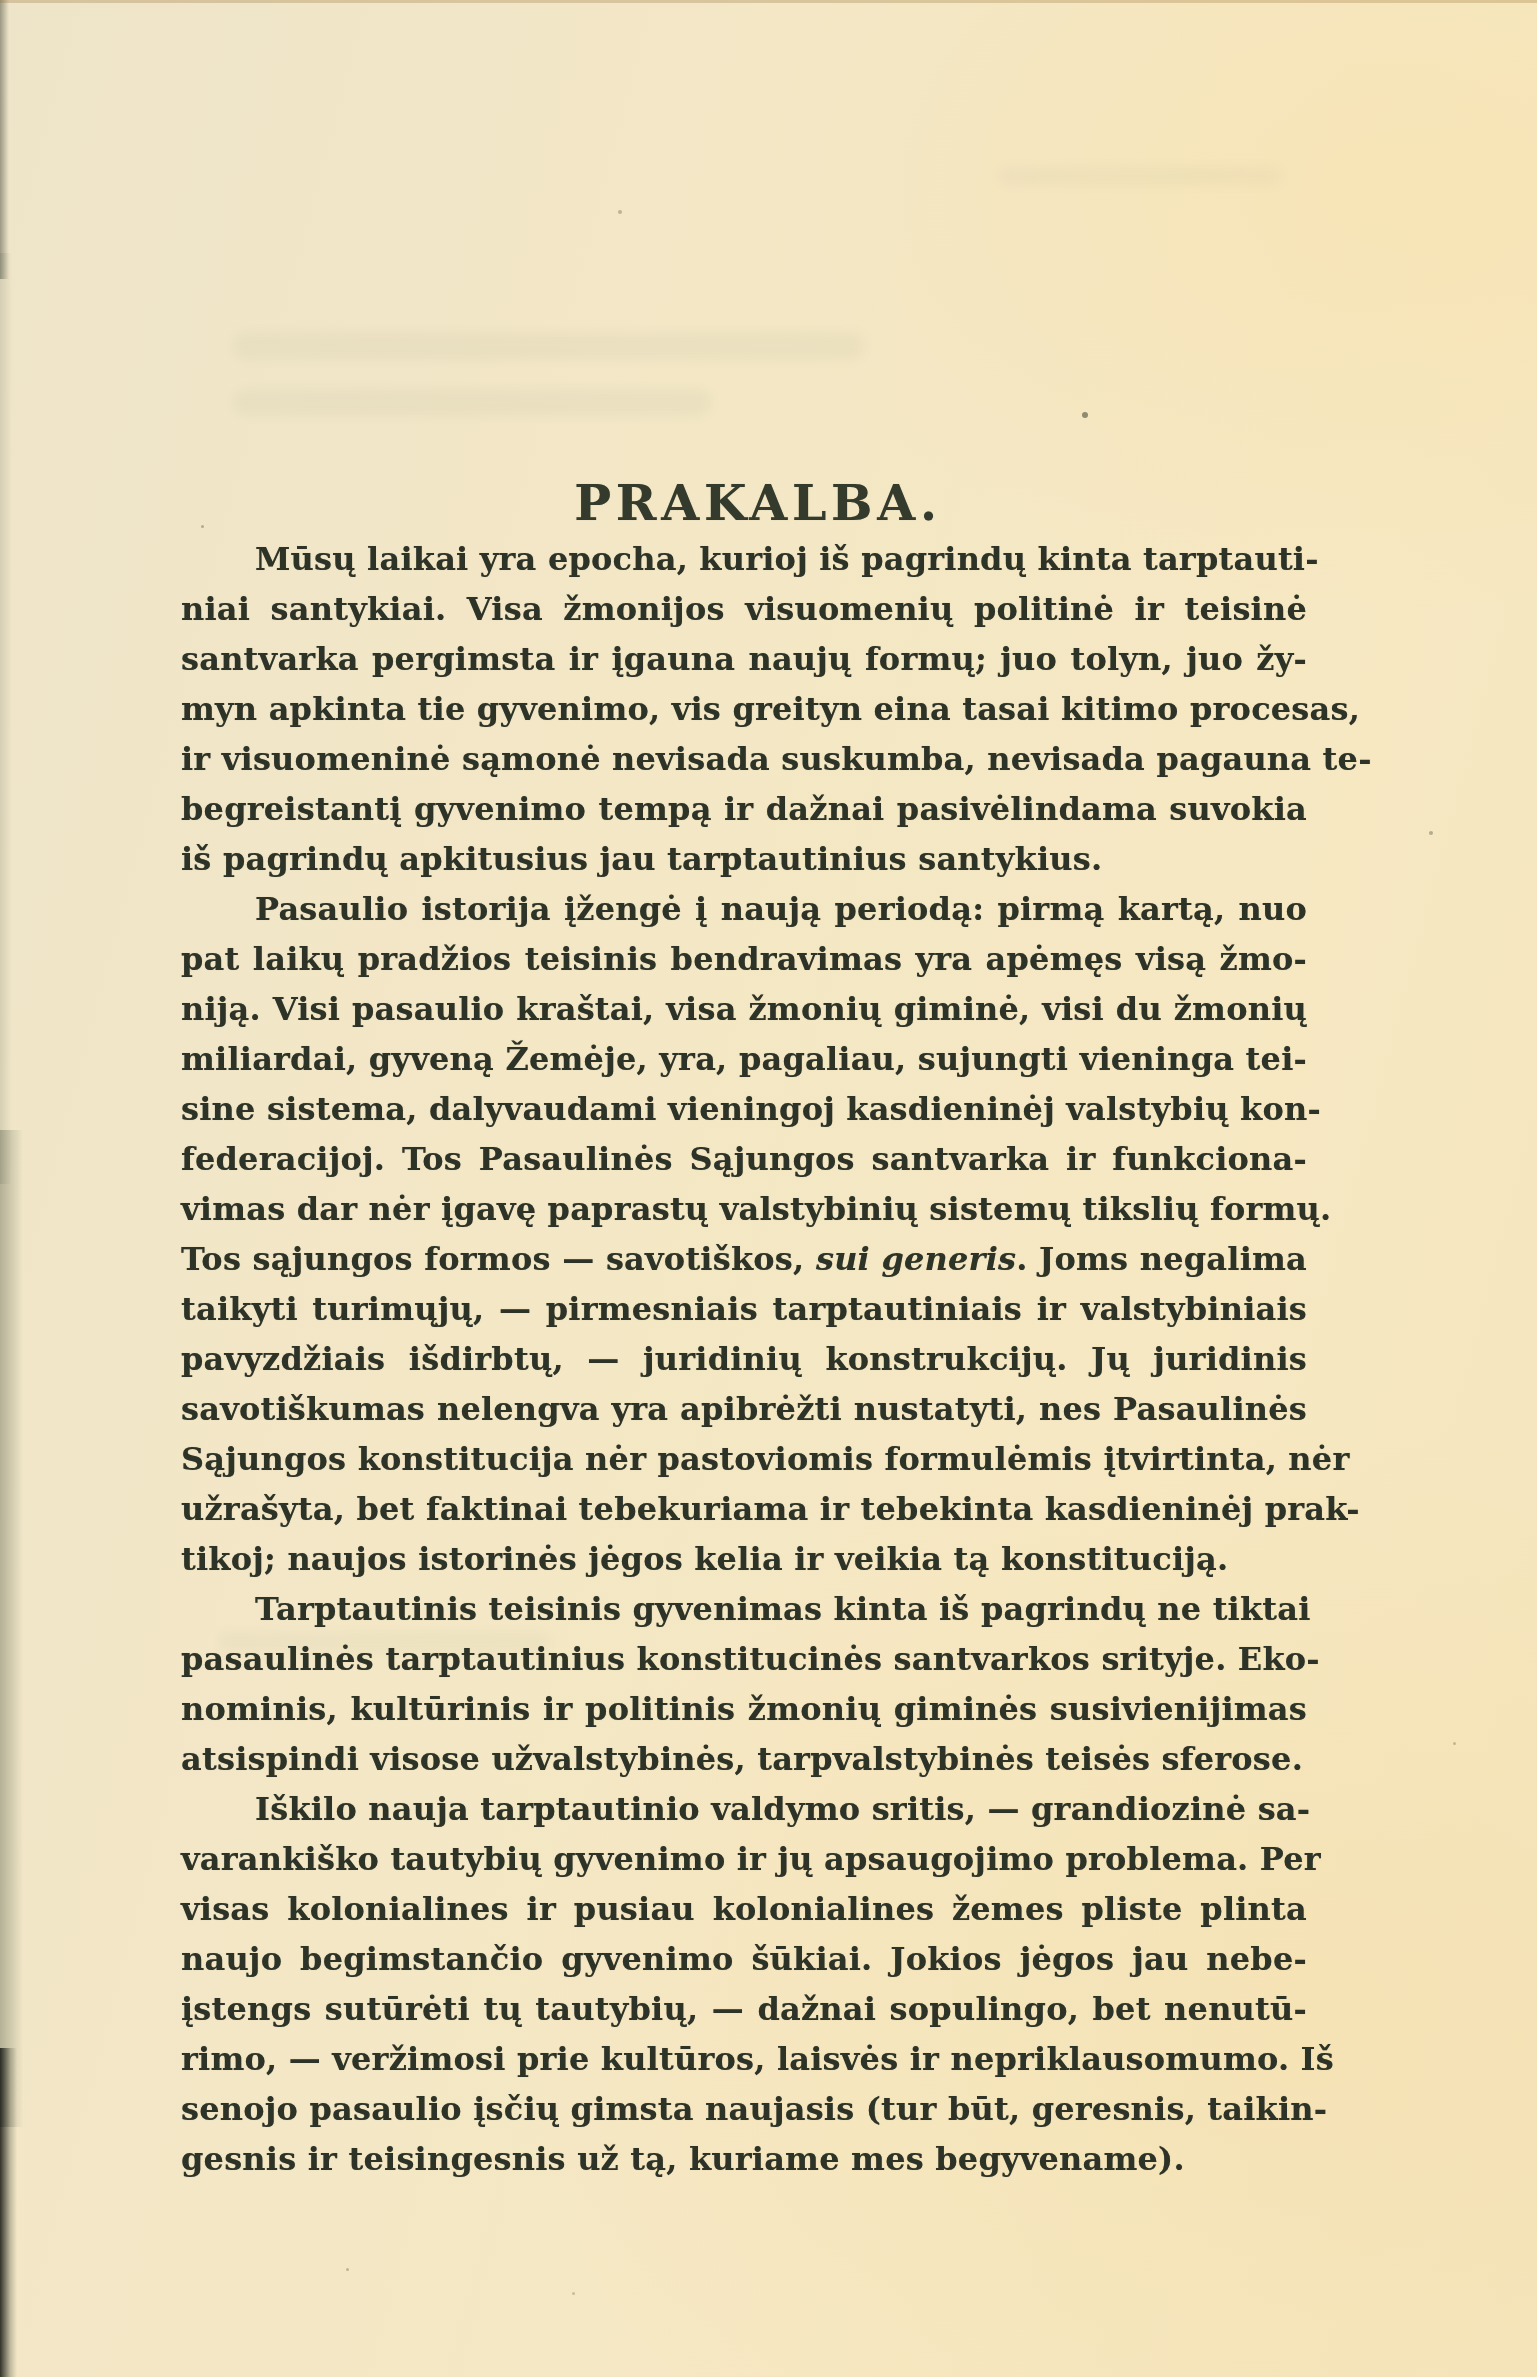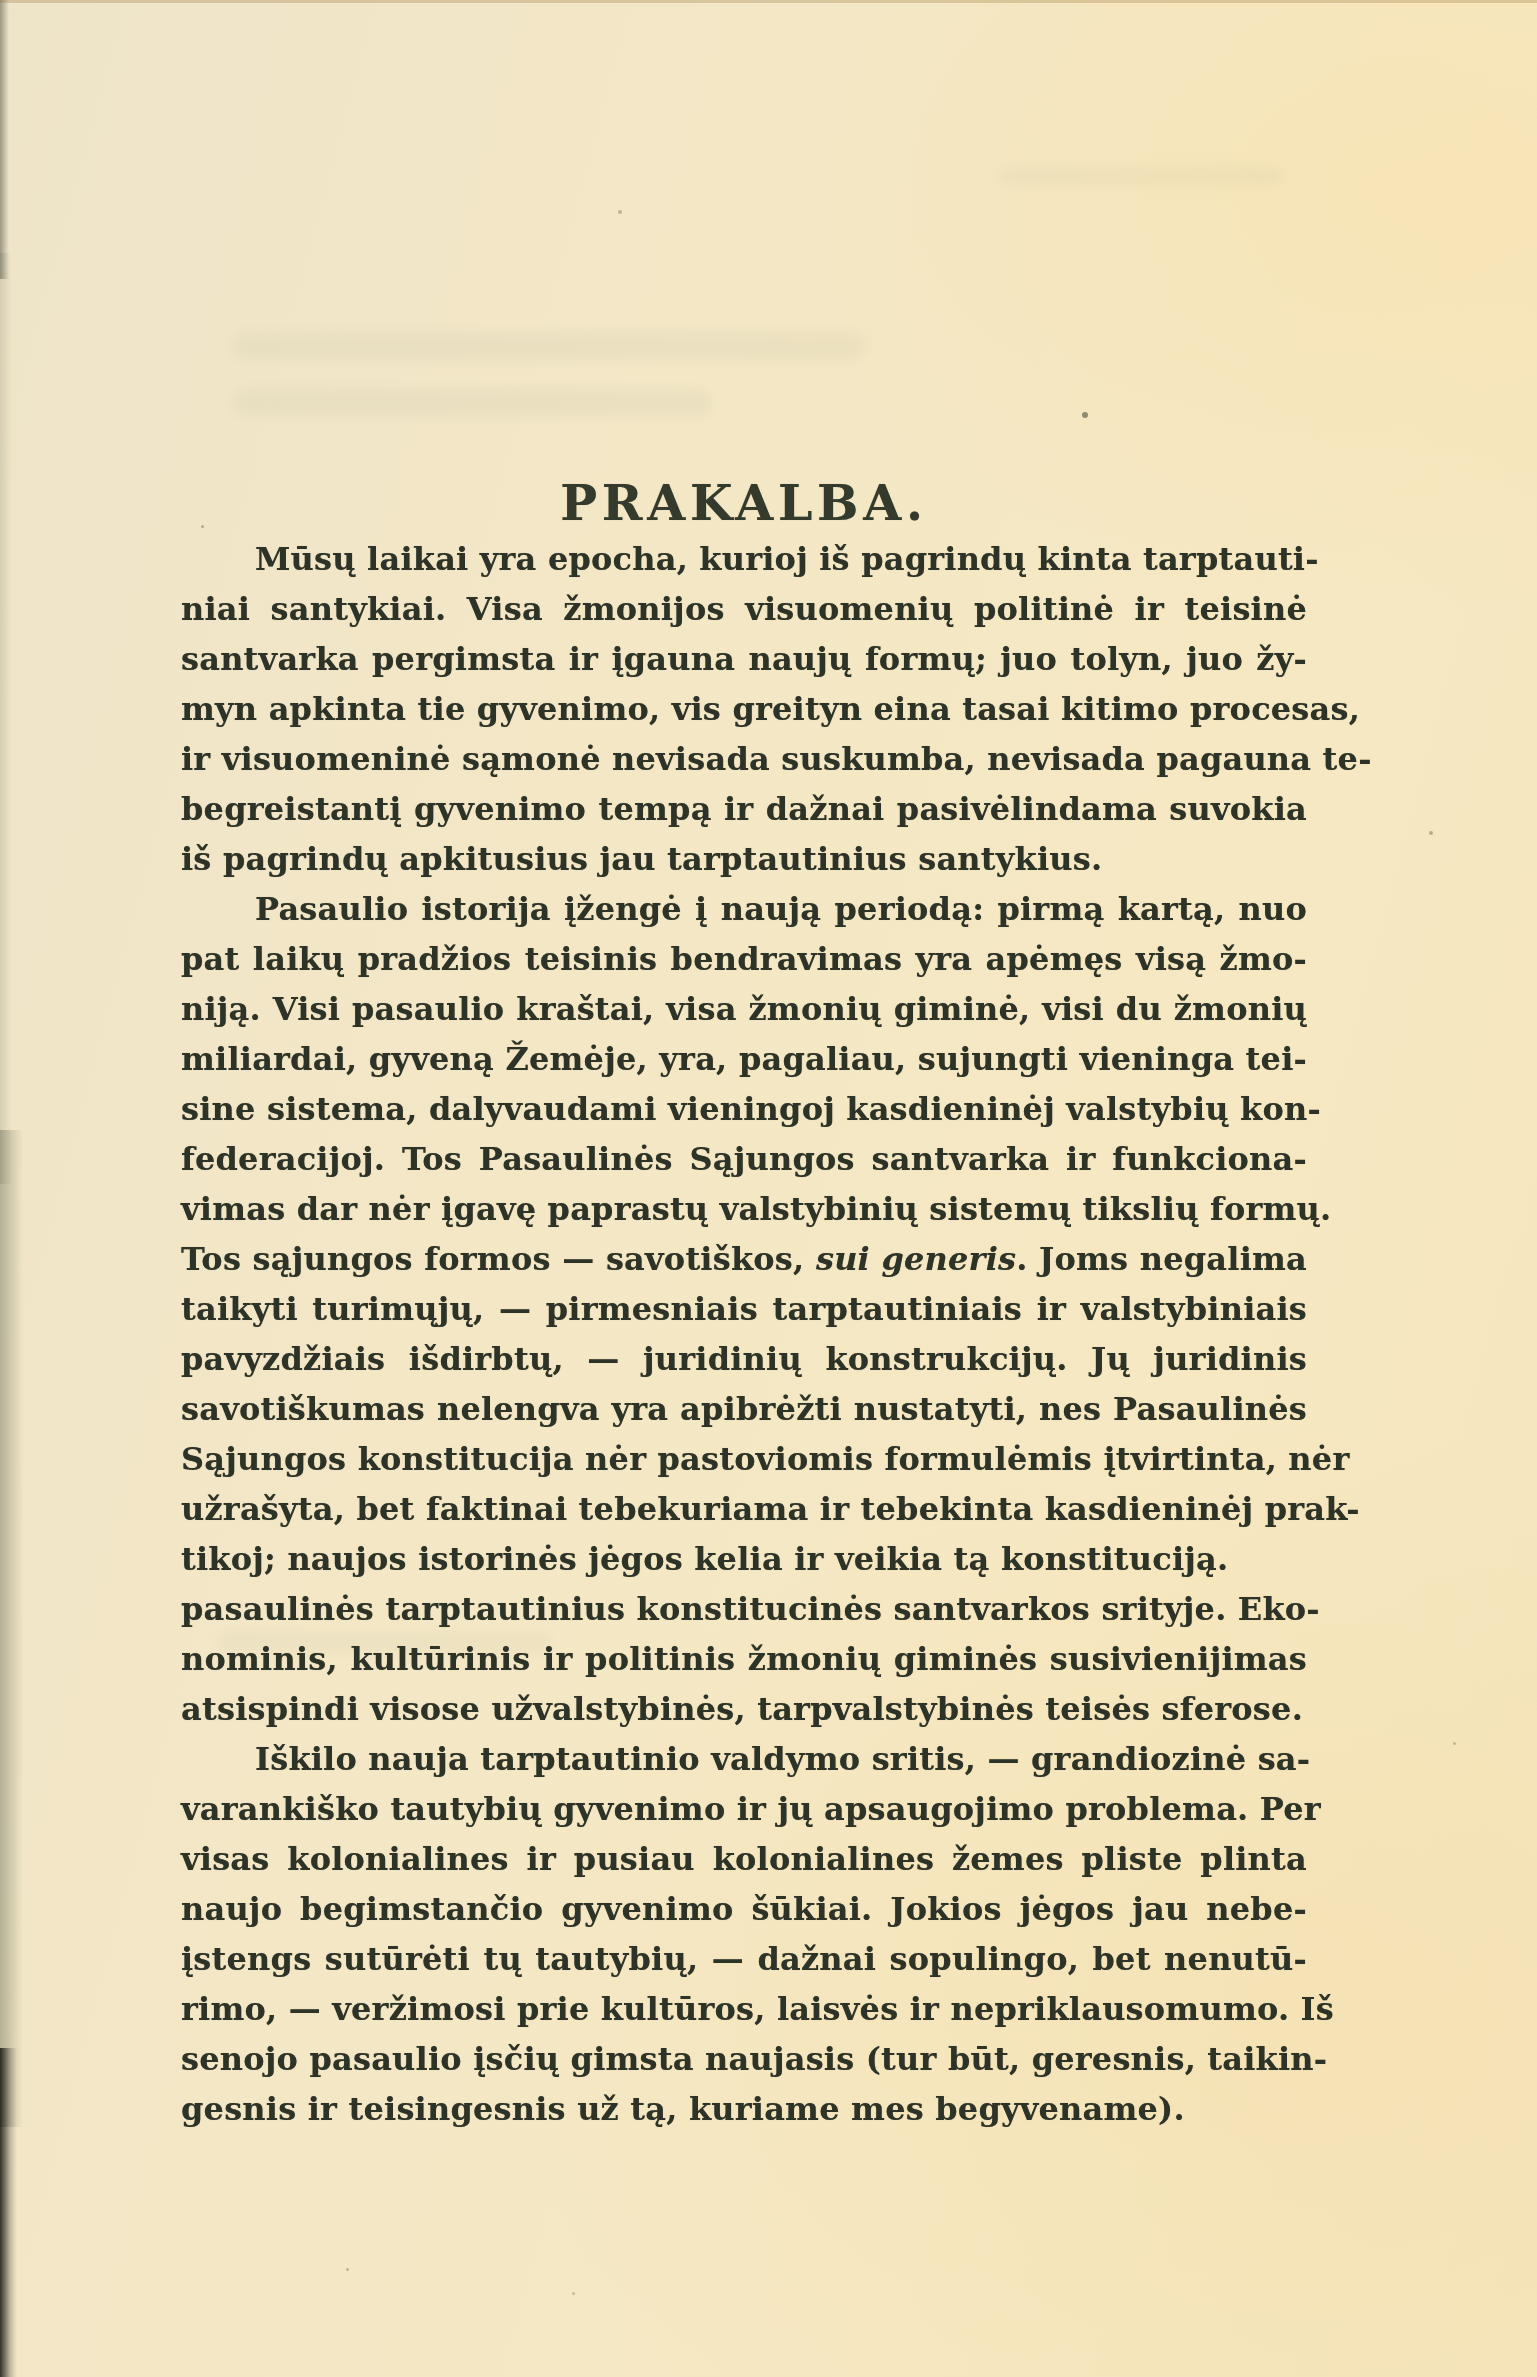--- a/index.html
+++ b/index.html
@@ -25,21 +25,21 @@
   
   .speck{position:absolute;border-radius:50%;background:#3a402f;}
   .sp1{left:1082px;top:412px;width:6px;height:6px;opacity:.55;}
   .sp2{left:618px;top:210px;width:4px;height:4px;opacity:.30;}
   .sp3{left:201px;top:525px;width:3.3px;height:3.3px;opacity:.35;}
   .sp4{left:1429px;top:831px;width:4px;height:4px;opacity:.35;}
   .sp5{left:1453px;top:1742px;width:3.3px;height:3.3px;opacity:.28;}
   .sp6{left:346px;top:2268px;width:3.3px;height:3.3px;opacity:.30;}
   .sp7{left:572px;top:2292px;width:3.3px;height:3.3px;opacity:.25;}
   
-  .title{position:absolute;left:181px;width:1126px;top:441px;text-align:center;
+  .title{position:absolute;left:195px;width:1126px;top:441px;text-align:center;
          font-size:49px;font-weight:bold;letter-spacing:4.7px;color:#343b2d;
          text-shadow:0 0 0.7px rgba(47,53,41,.45);}
   
   .text-block{position:absolute;left:181px;top:534px;width:1126px;color:#2d3327;
               font-size:32px;font-weight:bold;letter-spacing:0.2px;
               text-shadow:0 0 0.7px rgba(45,51,39,.4);}
   .line{height:50px;line-height:50px;white-space:nowrap;text-align:justify;text-align-last:justify;}
   .line.last{text-align-last:left;}
   .line.first{text-indent:74px;}
   .line i{font-style:italic;}
@@ -84,20 +84,21 @@
       <div class="line">sine sistema, dalyvaudami vieningoj kasdieninėj valstybių kon-</div>
       <div class="line">federacijoj. Tos Pasaulinės Sąjungos santvarka ir funkciona-</div>
       <div class="line last">vimas dar nėr įgavę paprastų valstybinių sistemų tikslių formų.</div>
       <div class="line">Tos sąjungos formos — savotiškos, <i>sui generis</i>. Joms negalima</div>
       <div class="line">taikyti turimųjų, — pirmesniais tarptautiniais ir valstybiniais</div>
       <div class="line">pavyzdžiais išdirbtų, — juridinių konstrukcijų. Jų juridinis</div>
       <div class="line">savotiškumas nelengva yra apibrėžti nustatyti, nes Pasaulinės</div>
       <div class="line">Sąjungos konstitucija nėr pastoviomis formulėmis įtvirtinta, nėr</div>
       <div class="line">užrašyta, bet faktinai tebekuriama ir tebekinta kasdieninėj prak-</div>
       <div class="line last">tikoj; naujos istorinės jėgos kelia ir veikia tą konstituciją.</div>
+      <div class="line first">Tarptautinis teisinis gyvenimas kinta iš pagrindų ne tiktai</div>
       <div class="line">pasaulinės tarptautinius konstitucinės santvarkos srityje. Eko-</div>
       <div class="line">nominis, kultūrinis ir politinis žmonių giminės susivienijimas</div>
       <div class="line last">atsispindi visose užvalstybinės, tarpvalstybinės teisės sferose.</div>
       <div class="line first">Iškilo nauja tarptautinio valdymo sritis, — grandiozinė sa-</div>
       <div class="line">varankiško tautybių gyvenimo ir jų apsaugojimo problema. Per</div>
       <div class="line">visas kolonialines ir pusiau kolonialines žemes pliste plinta</div>
       <div class="line">naujo begimstančio gyvenimo šūkiai. Jokios jėgos jau nebe-</div>
       <div class="line">įstengs sutūrėti tų tautybių, — dažnai sopulingo, bet nenutū-</div>
       <div class="line">rimo, — veržimosi prie kultūros, laisvės ir nepriklausomumo. Iš</div>
       <div class="line">senojo pasaulio įsčių gimsta naujasis (tur būt, geresnis, taikin-</div>

